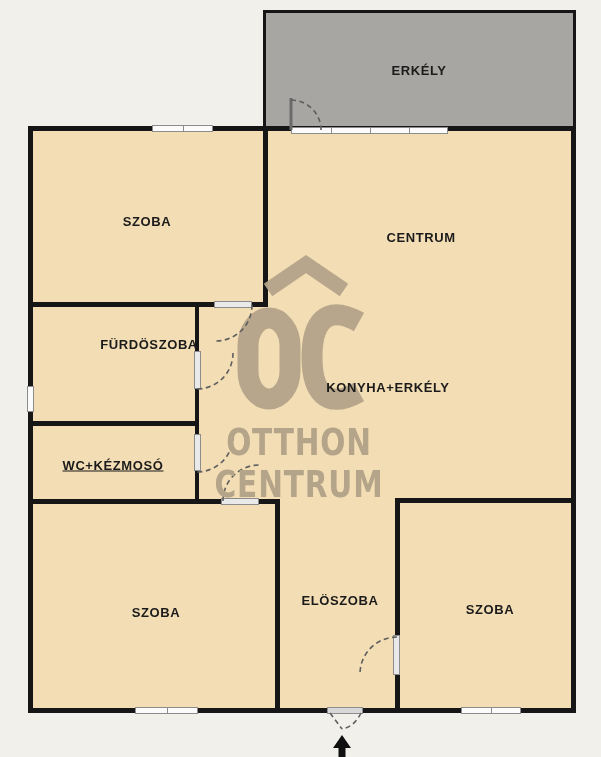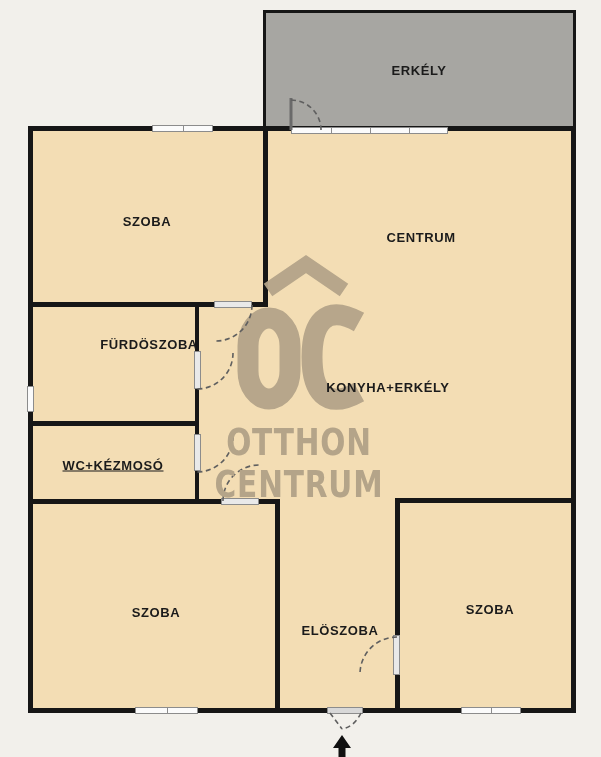--- a/index.html
+++ b/index.html
@@ -109,16 +109,16 @@
   <div class="wm-text" style="left:299px;top:424px;">OTTHON</div>
   <div class="wm-text" style="left:299px;top:466px;">CENTRUM</div>
 
   <div class="label" style="left:419px;top:70px;">ERKÉLY</div>
   <div class="label" style="left:147px;top:221px;">SZOBA</div>
   <div class="label" style="left:421px;top:237px;">CENTRUM</div>
   <div class="label" style="left:114px;top:344px;margin-left:35px;">FÜRDÖSZOBA</div>
   <div class="label" style="left:113px;top:465px;text-decoration:underline;">WC+KÉZMOSÓ</div>
   <div class="label" style="left:388px;top:387px;">KONYHA+ERKÉLY</div>
   <div class="label" style="left:156px;top:612px;">SZOBA</div>
-  <div class="label" style="left:340px;top:630px;">ELÖSZOBA</div>
+  <div class="label" style="left:340px;top:600px;">ELÖSZOBA</div>
   <div class="label" style="left:490px;top:609px;">SZOBA</div>
 
 </div>
 
 </body></html>

